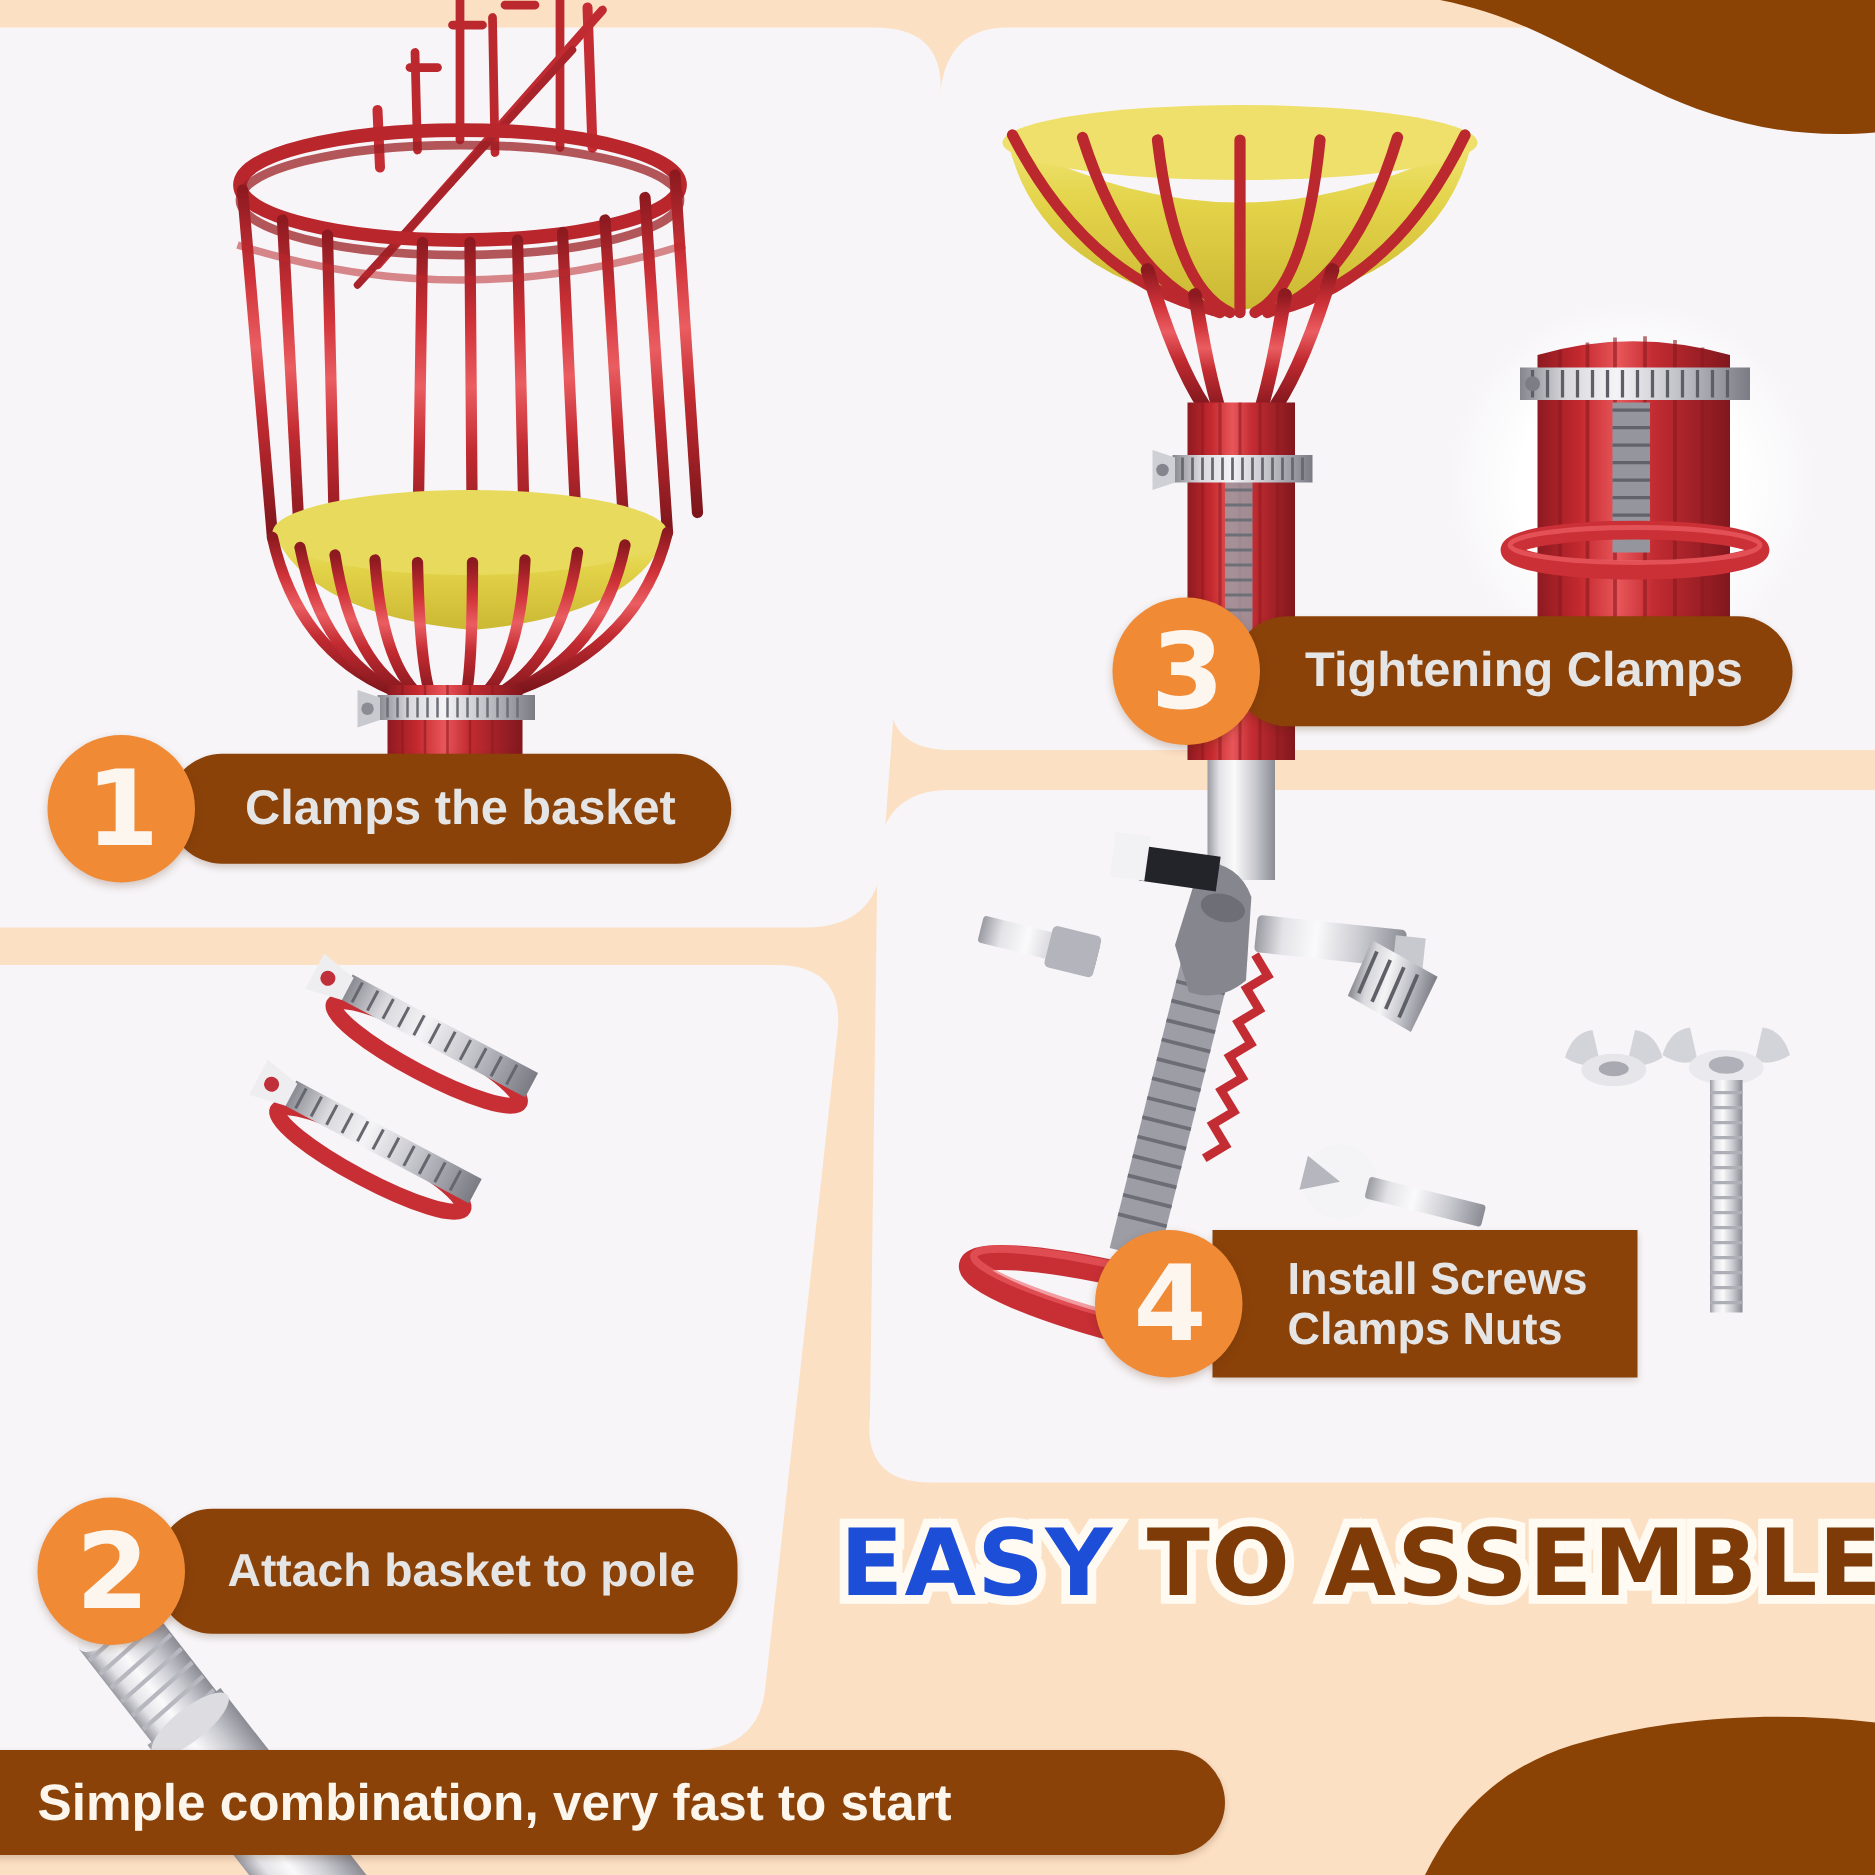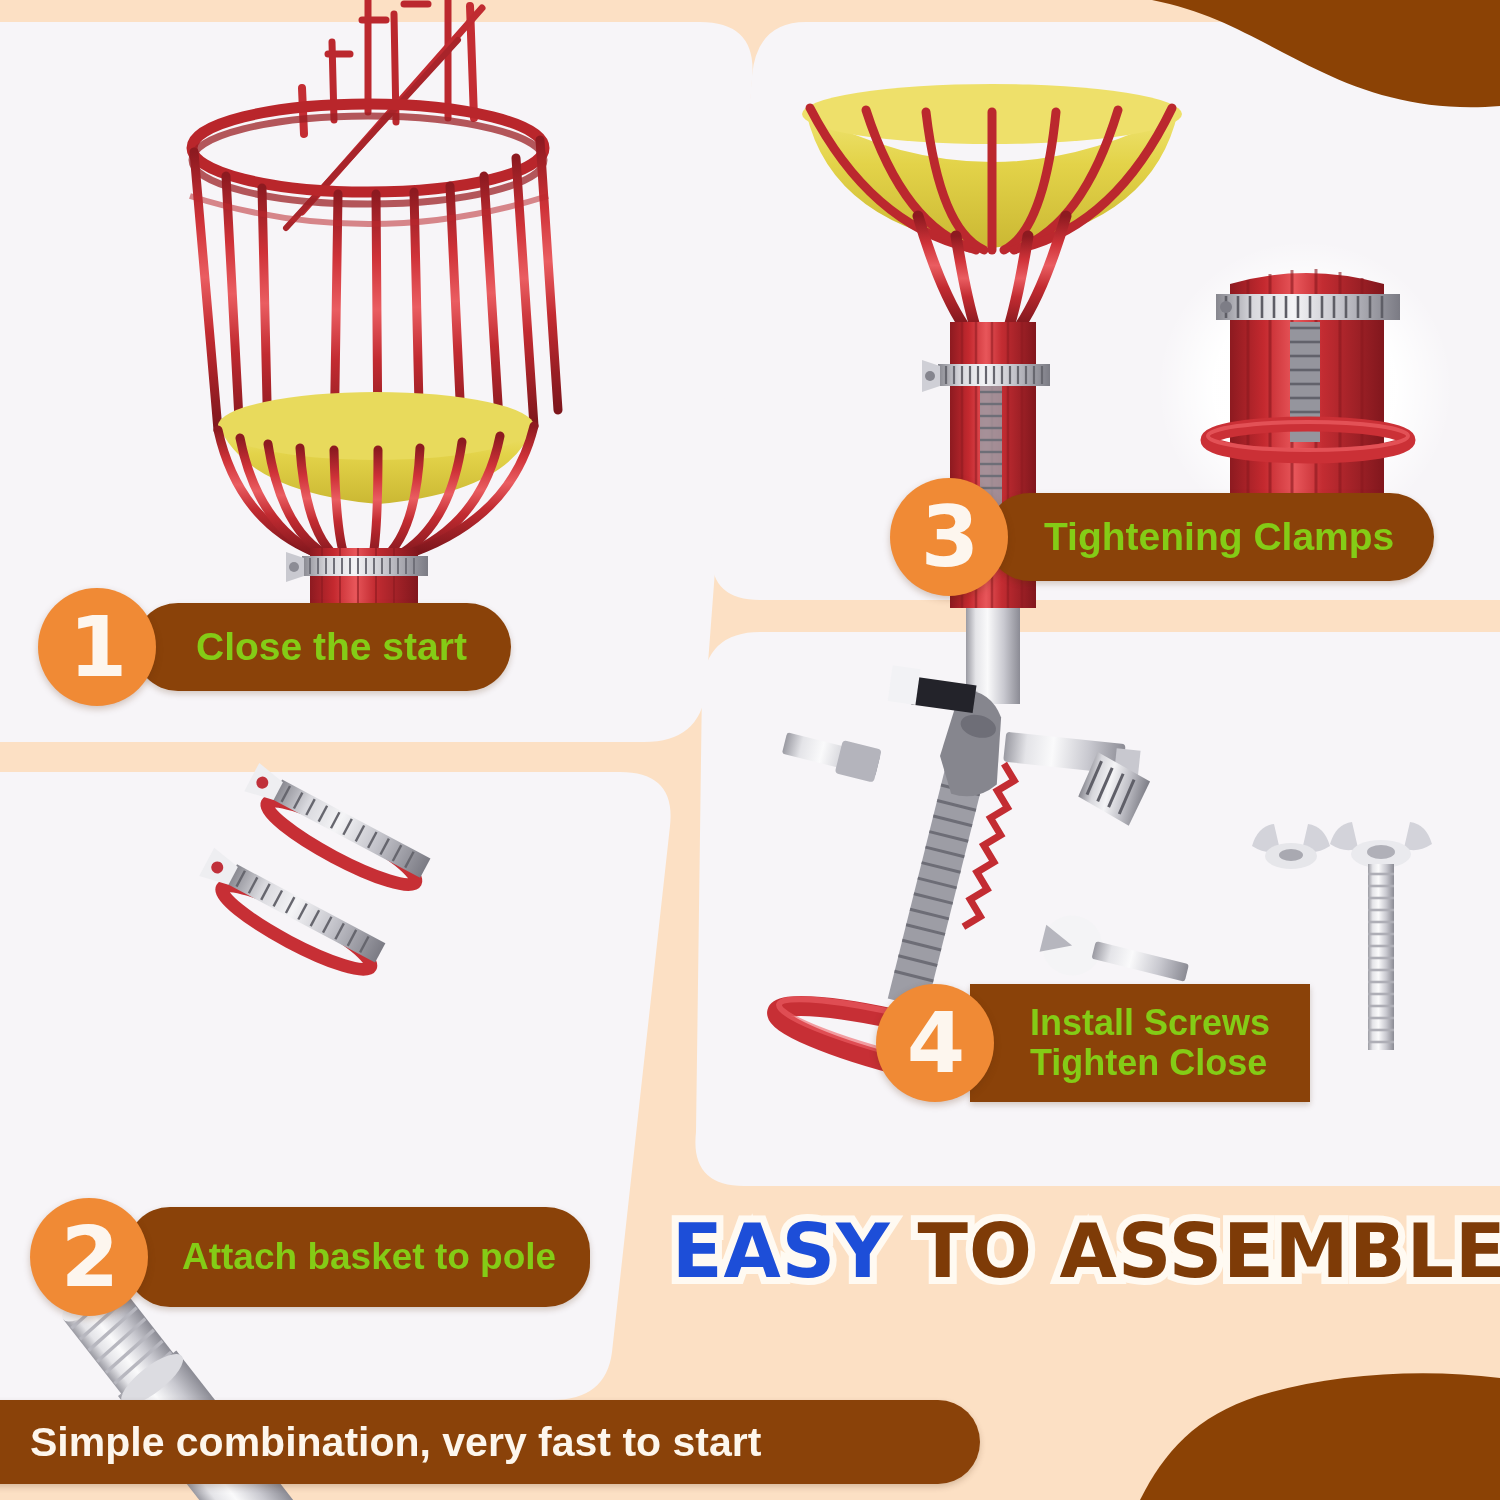--- a/index.html
+++ b/index.html
@@ -20,21 +20,21 @@
     background:#f08a35;
     display:flex;align-items:center;justify-content:center;
     color:#fdf6ee;font-weight:bold;font-size:84px;line-height:1;
     box-shadow:0 3px 7px rgba(90,45,10,.25);
     position:relative;z-index:2;
     font-family:"DejaVu Sans",sans-serif;
     letter-spacing:-2px;
   }
   .pill{
     background:#8a4209;
-    color:#84cc16;
+    color:#e5e5e5;
     font-weight:bold;
     display:flex;align-items:center;
     box-shadow:0 3px 6px rgba(80,40,5,.22);
     position:relative;z-index:1;
   }
   .pill.round{border-radius:44px;}
   .pill.square{border-radius:0;}
   .pill span{display:block;white-space:nowrap;}
   .pill.two span{line-height:1.12;}
 
@@ -558,21 +558,21 @@
         <path d="M 38 180 L 64 180"></path>
           <path d="M 38 192 L 64 192"></path>
         <path d="M 38 204 L 64 204"></path>
       </g>
     </g>
   </svg>
 
   <div class="step" id="step-1">
     <div class="badge">1</div>
     <div class="pill round">
-      <span>Close the start</span>
+      <span>Clamps the basket</span>
     </div>
   </div>
 
   <div class="step" id="step-2">
     <div class="badge">2</div>
     <div class="pill round">
       <span>Attach basket to pole</span>
     </div>
   </div>
 
@@ -580,21 +580,21 @@
     <div class="badge">3</div>
     <div class="pill round">
       <span>Tightening Clamps</span>
     </div>
   </div>
 
   <div class="step" id="step-4">
     <div class="badge">4</div>
     <div class="pill square two">
       <span>Install Screws</span>
-      <span>Tighten Close</span>
+      <span>Clamps Nuts</span>
     </div>
   </div>
 
   <div id="headline">
     <span class="w1">EASY</span>
     <span class="w2">TO ASSEMBLE</span>
   </div>
 
   <div id="bottom-banner">
     <span>Simple combination, very fast to start</span>

